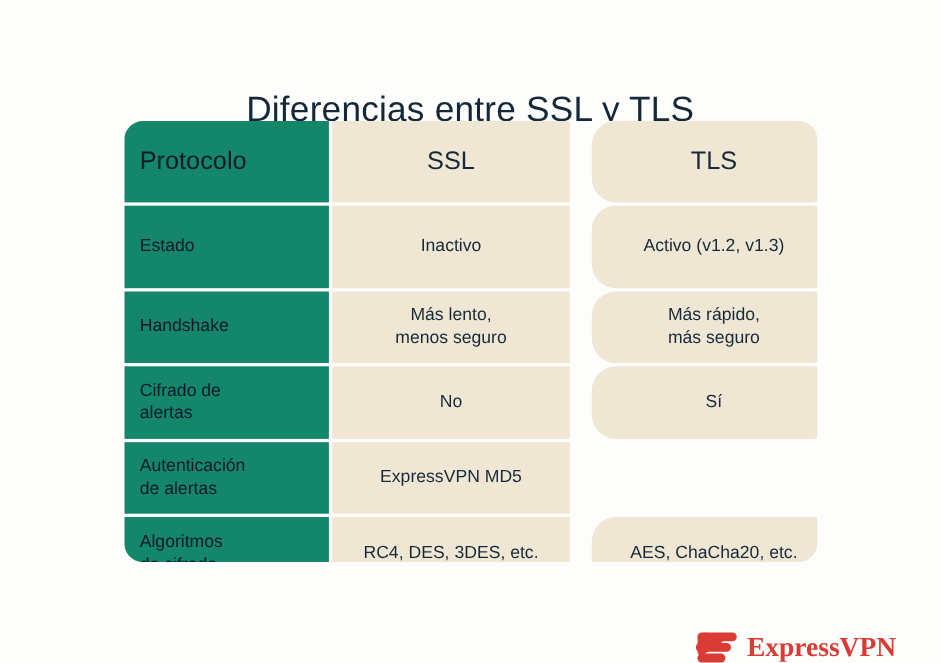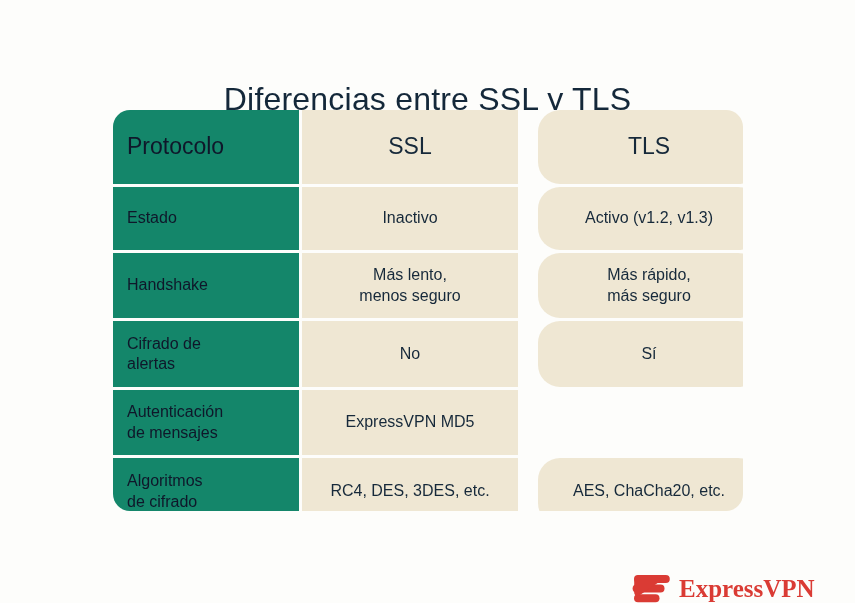--- a/index.html
+++ b/index.html
@@ -88,21 +88,21 @@
   .t-row.header .cell { height: 74px; }
   .t-row.header .cell-label {
     font-size: 23px;
     font-weight: 400;
   }
   .t-row.header .cell-val {
     font-size: 23px;
     font-weight: 400;
   }
 
-  .t-row.r1 .cell { height: 63px; }
+  .t-row.r1 .cell { height: 75px; }
   .t-row.r2 .cell { height: 65px; }
   .t-row.r3 .cell { height: 66px; }
   .t-row.r4 .cell { height: 65px; }
   .t-row.r5 .cell { height: 67px; }
 
   .cell span { display: block; }
 
   
   .brand {
     position: absolute;
@@ -201,21 +201,21 @@
       <div>
         <span>Sí</span>
       </div>
     </div>
   </div>
 
   <div class="t-row r4">
     <div class="cell cell-label">
       <div>
         <span>Autenticación</span>
-        <span>de mensajes</span>
+        <span>de alertas</span>
       </div>
     </div>
     <div class="cell cell-val col-ssl">
       <div>
         <span>ExpressVPN MD5</span>
       </div>
     </div>
   </div>
 
   <div class="t-row r5">

